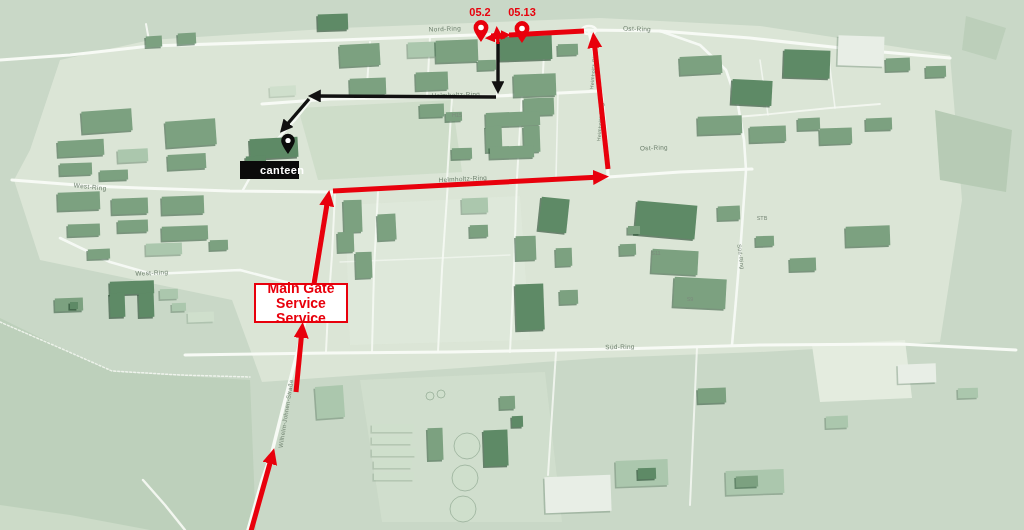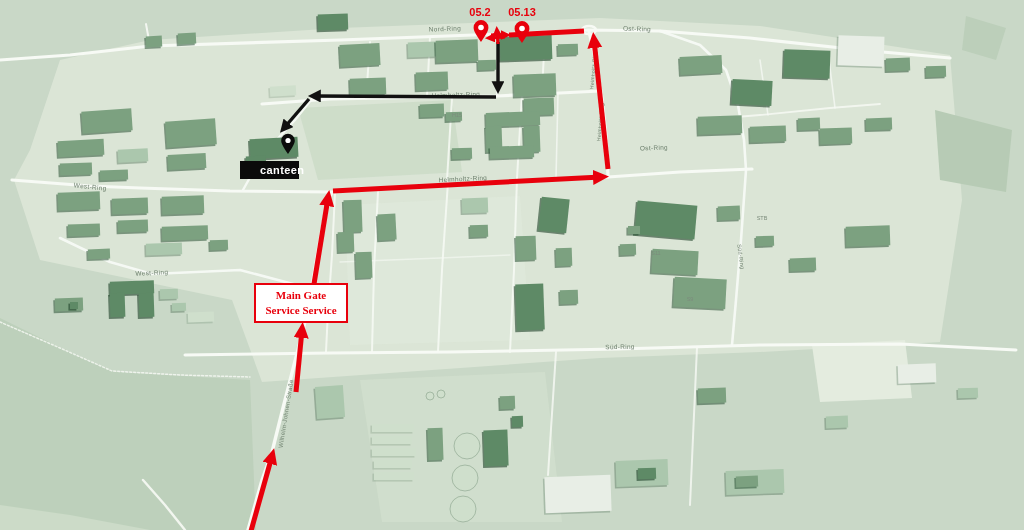--- a/index.html
+++ b/index.html
@@ -3,22 +3,22 @@
 <meta charset="utf-8">
 <style>
   html,body{margin:0;padding:0;background:#ffffff;}
   #stage{position:relative;width:1024px;height:530px;overflow:hidden;
          font-family:"Liberation Sans",sans-serif;background:#c9d8c7;}
   #map-svg{position:absolute;left:0;top:0;}
   .overlay-box{position:absolute;box-sizing:border-box;text-align:center;}
   #canteen-box{left:240px;top:161px;width:59px;height:18px;background:#0b0b0b;
                color:#ffffff;font-weight:bold;font-size:11px;line-height:18px;letter-spacing:.4px;padding-left:20px;}
   #main-gate-box{left:254px;top:283px;width:94px;height:40px;background:#ffffff;
-                 border:2.5px solid #e8000c;color:#e8000c;font-weight:bold;font-size:11px;
-                 line-height:15px;display:flex;flex-direction:column;justify-content:center;font-family:Liberation Serif, serif;}
+                 border:2.5px solid #e8000c;color:#e8000c;font-weight:bold;font-size:14px;
+                 line-height:15px;display:flex;flex-direction:column;justify-content:center;}
   .street-label{fill:#6e806e;font-family:"Liberation Sans",sans-serif;}
   .code-label{fill:#7c8c7c;font-family:"Liberation Sans",sans-serif;}
   .pin-label{fill:#e8000c;font-family:"Liberation Sans",sans-serif;font-weight:bold;font-size:11px;text-anchor:middle;}
 </style>
 </head>
 <body>
 
 <div id="stage">
   <svg id="map-svg" width="1024" height="530" viewBox="0 0 1024 530">
     <defs>

